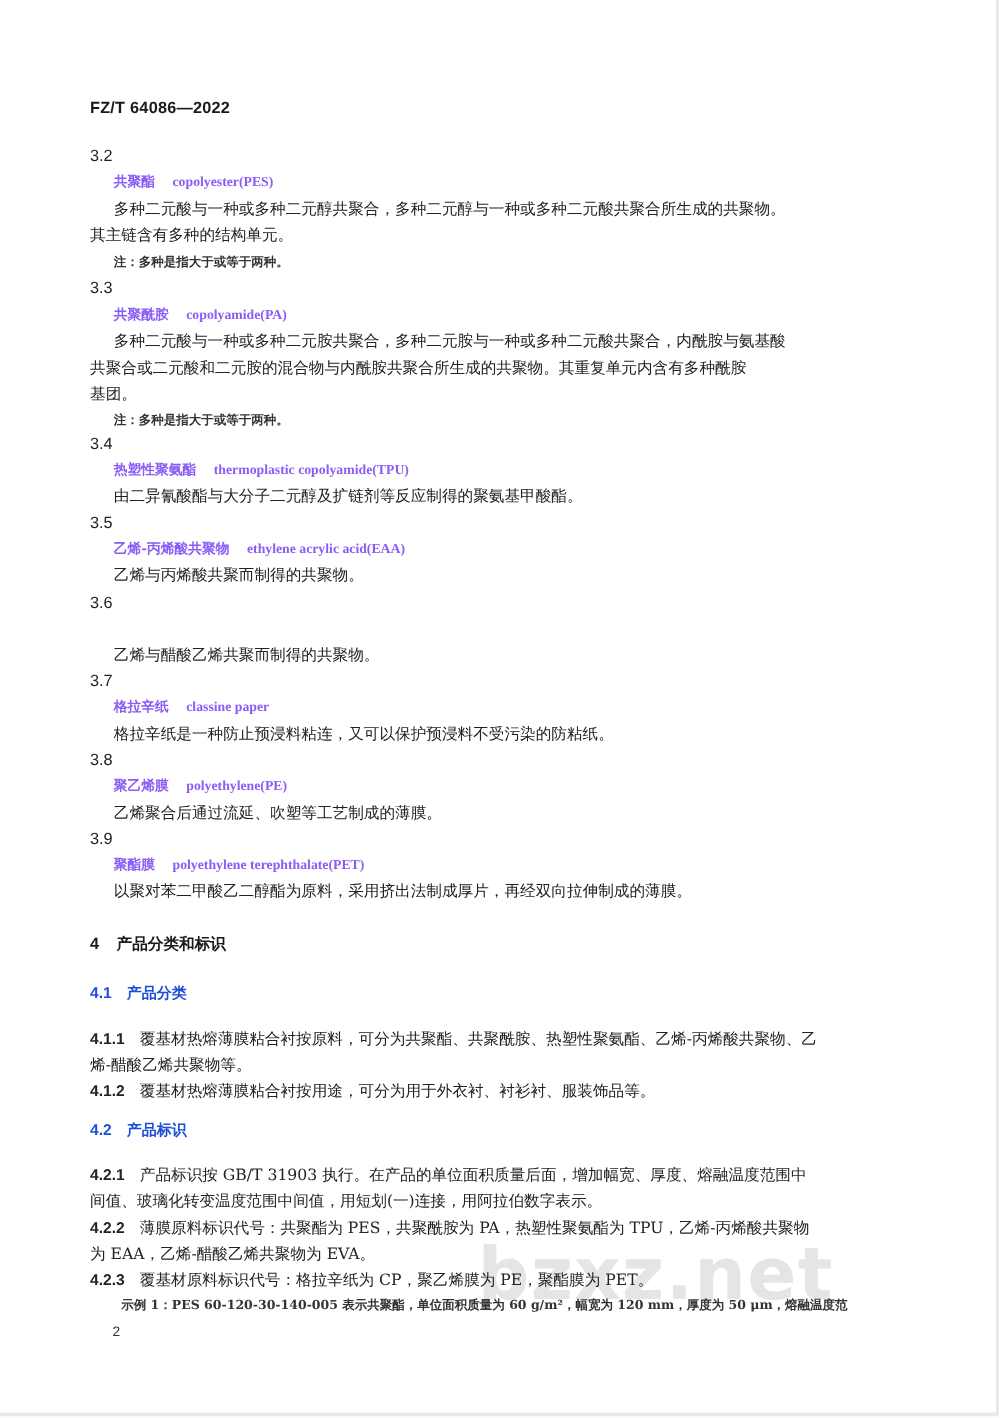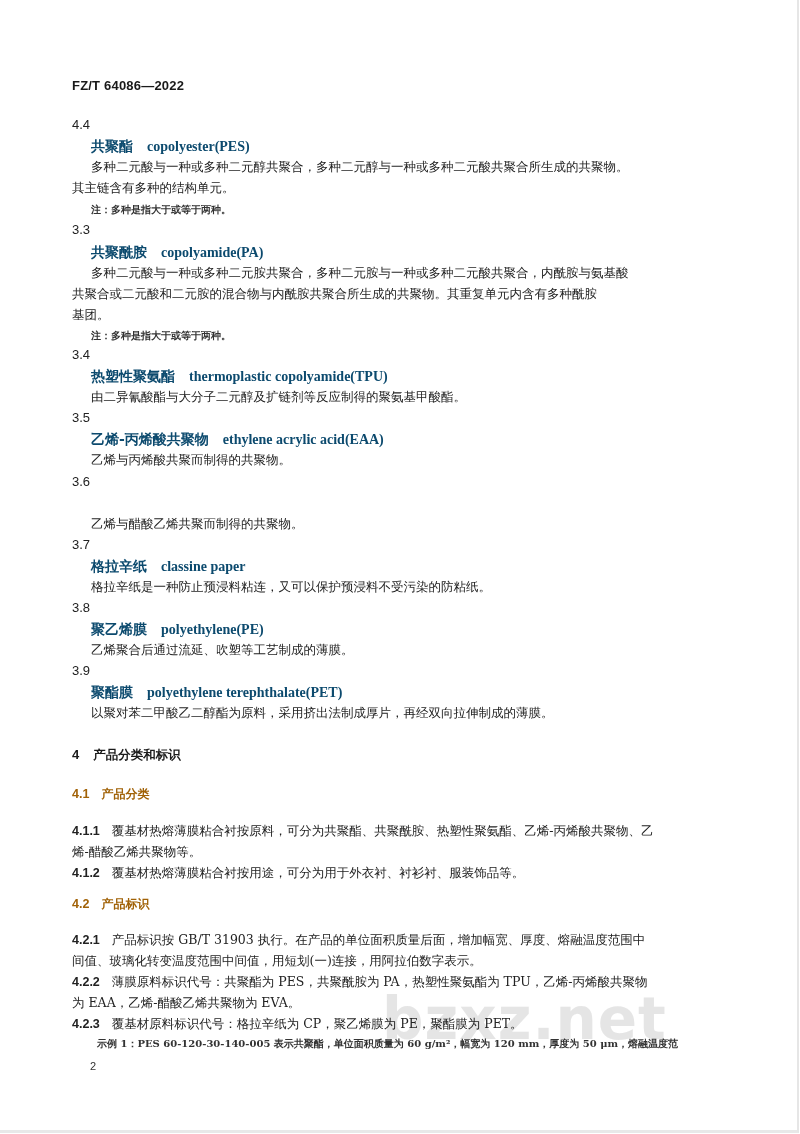--- a/index.html
+++ b/index.html
@@ -4,47 +4,47 @@
 <style>
   html, body { margin: 0; padding: 0; background: #ffffff; }
   body { width: 800px; height: 1134px; position: relative; overflow: hidden;
          font-family: "DejaVu Serif", "Liberation Serif", serif; color: #222; }
   .page { position: absolute; left: 0; top: 0; width: 797px; height: 1130px;
           border-right: 2px solid #e6e6e6; border-bottom: 3px solid #e8e8e8; background: #fff; }
   .abs { position: absolute; white-space: nowrap; }
   .hdr { left: 72px; top: 78px; font-family: "Liberation Sans", sans-serif; font-weight: bold;
          font-size: 13px; letter-spacing: 0.2px; color: #1a1a1a; }
   .num { left: 72px; font-family: "Liberation Sans", sans-serif; font-size: 13px; color: #222; }
-  .term { left: 91px; font-size: 14px; font-weight: bold; color: #0c4a6e; }
+  .term { left: 91px; font-size: 11px; font-weight: bold; color: #8b5cf6; }
   .term .en { font-family: "Liberation Serif", serif; margin-left: 14px; }
   .def { left: 91px; font-size: 12.5px; color: #222; }
   .defc { left: 72px; font-size: 12.5px; color: #222; }
   .note { left: 91px; font-size: 10px; font-weight: bold; color: #333; }
   .h1 { left: 72px; font-size: 13px; font-weight: bold; font-family: "Liberation Sans", sans-serif; color: #1a1a1a; }
   .h1 .t { margin-left: 14px; font-family: "DejaVu Sans", sans-serif; font-size: 12.5px; }
-  .h2 { left: 72px; font-size: 12.5px; font-weight: bold; font-family: "Liberation Sans", sans-serif; color: #a16207; }
+  .h2 { left: 72px; font-size: 12.5px; font-weight: bold; font-family: "Liberation Sans", sans-serif; color: #1d4ed8; }
   .h2 .t { margin-left: 12px; font-family: "DejaVu Sans", sans-serif; font-size: 12px; }
   .para { left: 72px; font-size: 12.5px; color: #222; text-align: center; }
   .para .n { font-family: "Liberation Sans", sans-serif; font-weight: bold; margin-right: 12px; }
   .ex { left: 97px; font-size: 10px; color: #333; font-weight: bold; }
   .pgnum { left: 90px; top: 1051px; font-size: 11px; font-family: "Liberation Sans", sans-serif; color: #333; }
   .wm { left: 382px; top: 985px; font-family: "DejaVu Sans", sans-serif; font-weight: bold;
         font-size: 58px; color: #e3e3e3; letter-spacing: 1px; opacity: 0.9; z-index: 0; }
   .content { position: absolute; left: 0; top: 0; width: 100%; height: 100%; z-index: 1; }
 </style>
 </head>
 <body>
 
 <div class="page">
   <div class="abs wm">bzxz.net</div>
 
   <div class="content">
     <div class="abs hdr">FZ/T 64086—2022</div>
 
-    <div class="abs num" style="top:117px">4.4</div>
+    <div class="abs num" style="top:117px">3.2</div>
     <div class="abs term" style="top:138px">
       <span>共聚酯</span><span class="en">copolyester(PES)</span>
     </div>
     <div class="abs def" style="top:159px">多种二元酸与一种或多种二元醇共聚合，多种二元醇与一种或多种二元酸共聚合所生成的共聚物。</div>
     <div class="abs defc" style="top:180px">其主链含有多种的结构单元。</div>
     <div class="abs note" style="top:203px">注：多种是指大于或等于两种。</div>
 
     <div class="abs num" style="top:222px">3.3</div>
     <div class="abs term" style="top:244px">
       <span>共聚酰胺</span><span class="en">copolyamide(PA)</span>

